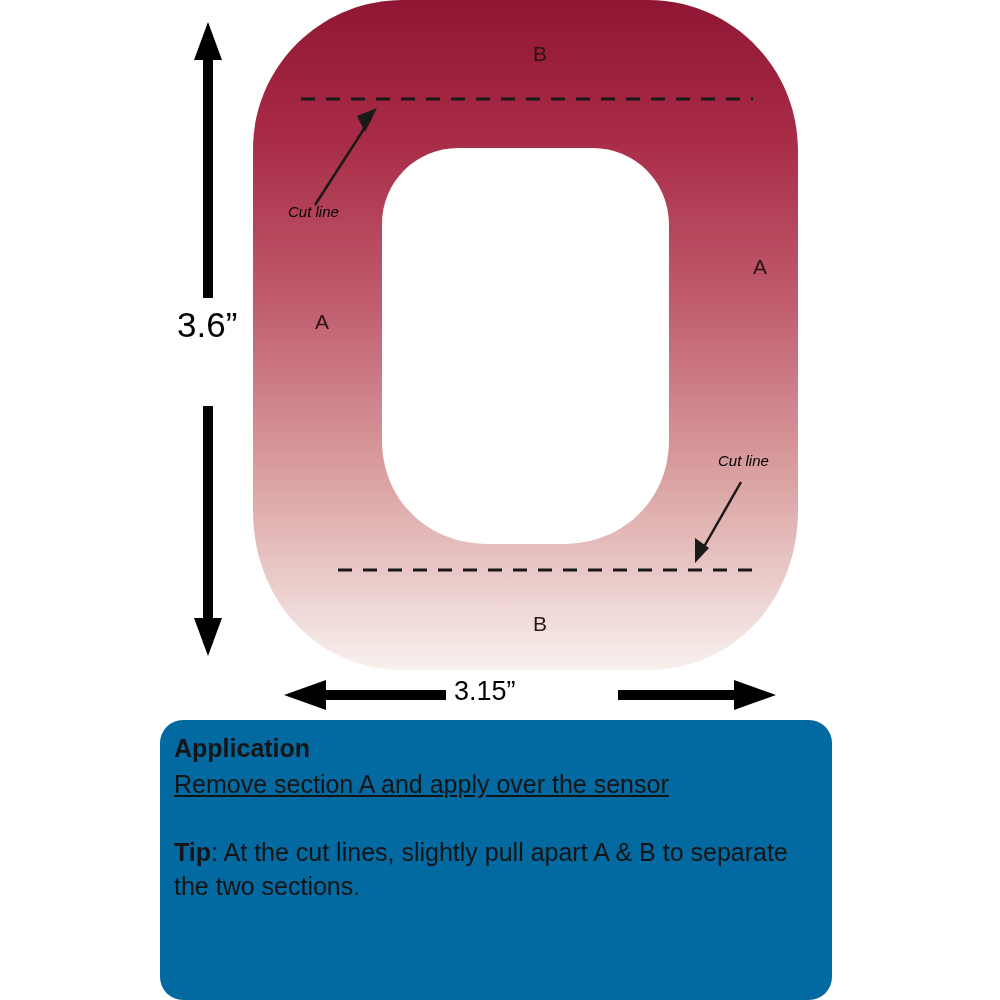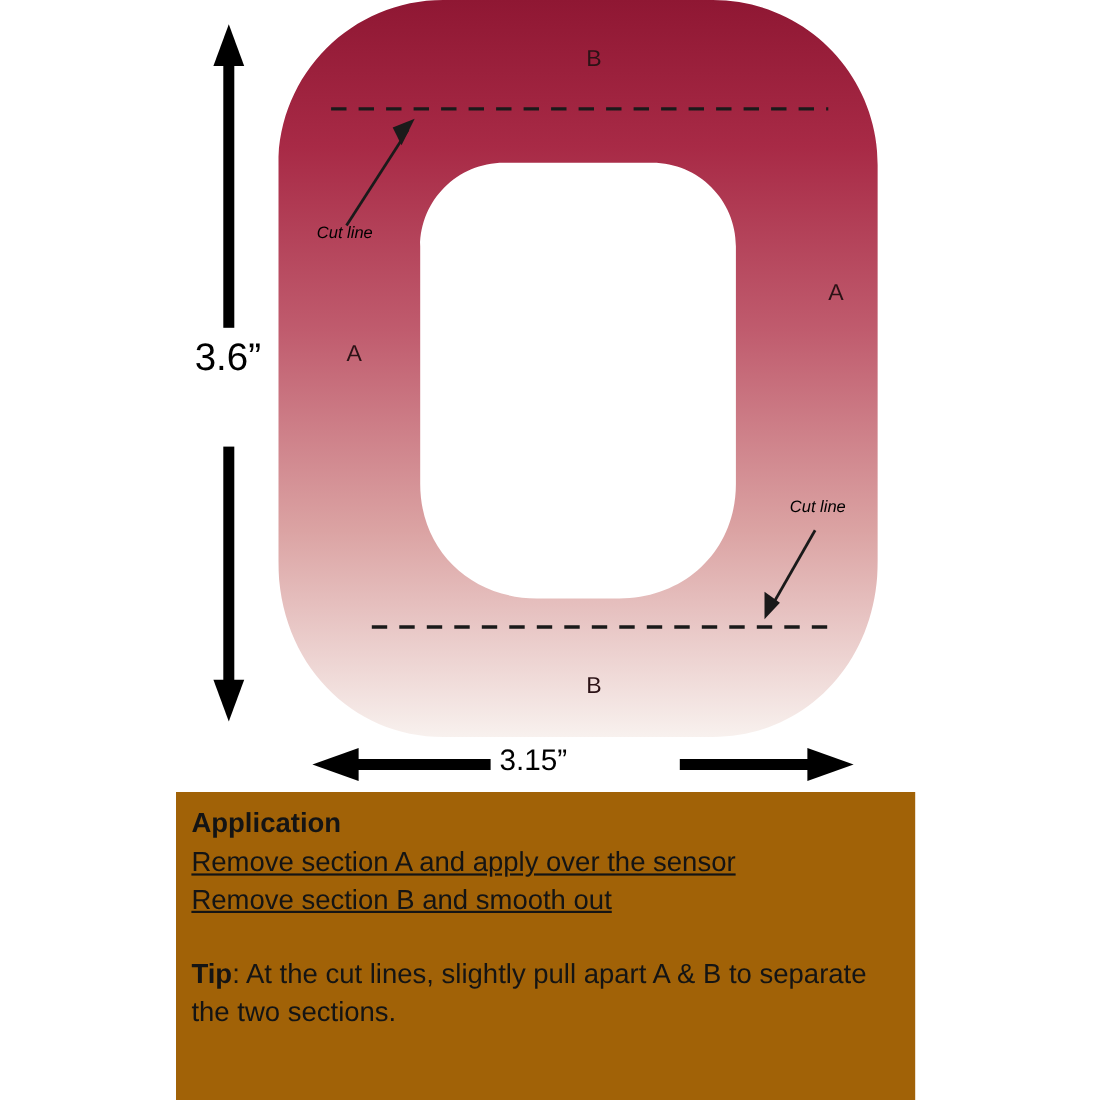--- a/index.html
+++ b/index.html
@@ -74,23 +74,24 @@
   .cut-top { left: 288px; top: 203px; }
   .cut-bot { left: 718px; top: 452px; }
 
   
   .panel {
     position: absolute;
     left: 160px;
     top: 720px;
     width: 672px;
     height: 280px;
-    background: #a16207;
+    background: #0369a1;
     box-sizing: border-box;
     padding: 14px 14px 0 14px;
+    border-radius: 23px;
   }
   .panel-title {
     font-size: 25px;
     font-weight: bold;
     color: #141414;
     margin: 0 0 4px 0;
     font-family: "Liberation Sans", sans-serif;
   }
   .panel-line {
     font-size: 25px;
@@ -187,17 +188,16 @@
   <div class="region-letter letter-a-left">A</div>
   <div class="region-letter letter-a-right">A</div>
   <div class="region-letter letter-b-bot">B</div>
 
   <div class="cut-label cut-top">Cut line</div>
   <div class="cut-label cut-bot">Cut line</div>
 
   <div class="panel">
     <div class="panel-title">Application</div>
     <div class="panel-line">Remove section A and apply over the sensor</div>
-    <div class="panel-line">Remove section B and smooth out</div>
     <div class="panel-tip"><b>Tip</b><span>: At the cut lines, slightly pull apart A &amp; B to separate the two sections.</span></div>
   </div>
 
 </div>
 
 </body></html>

